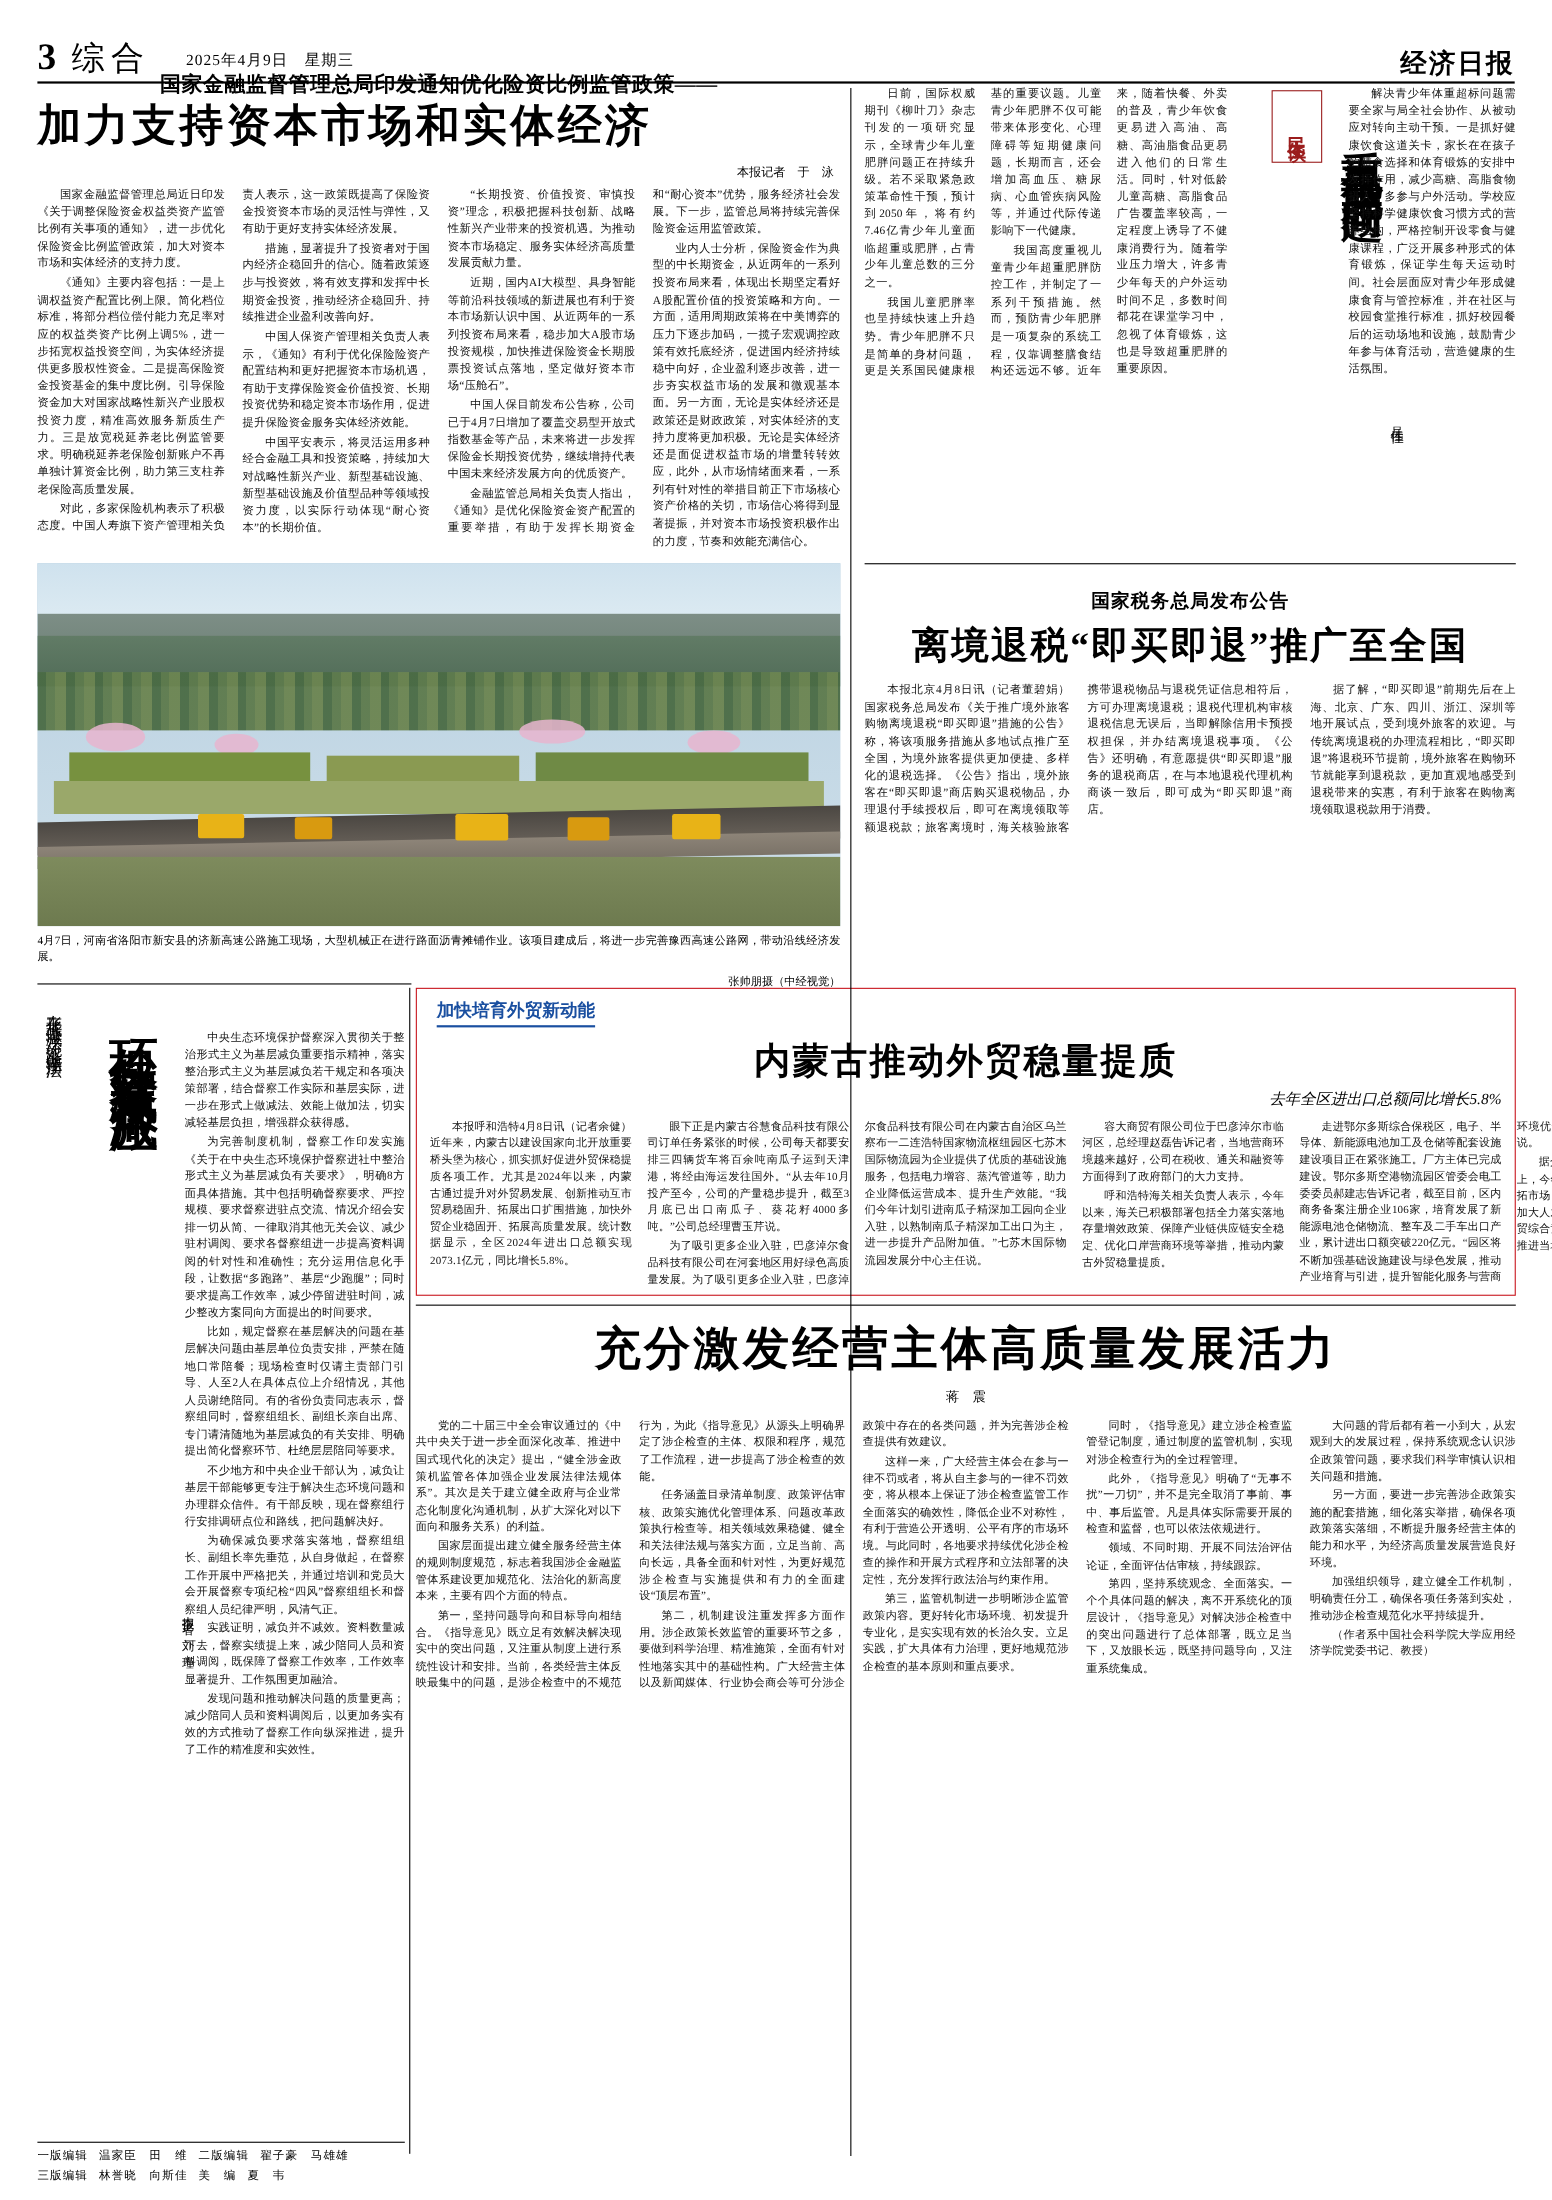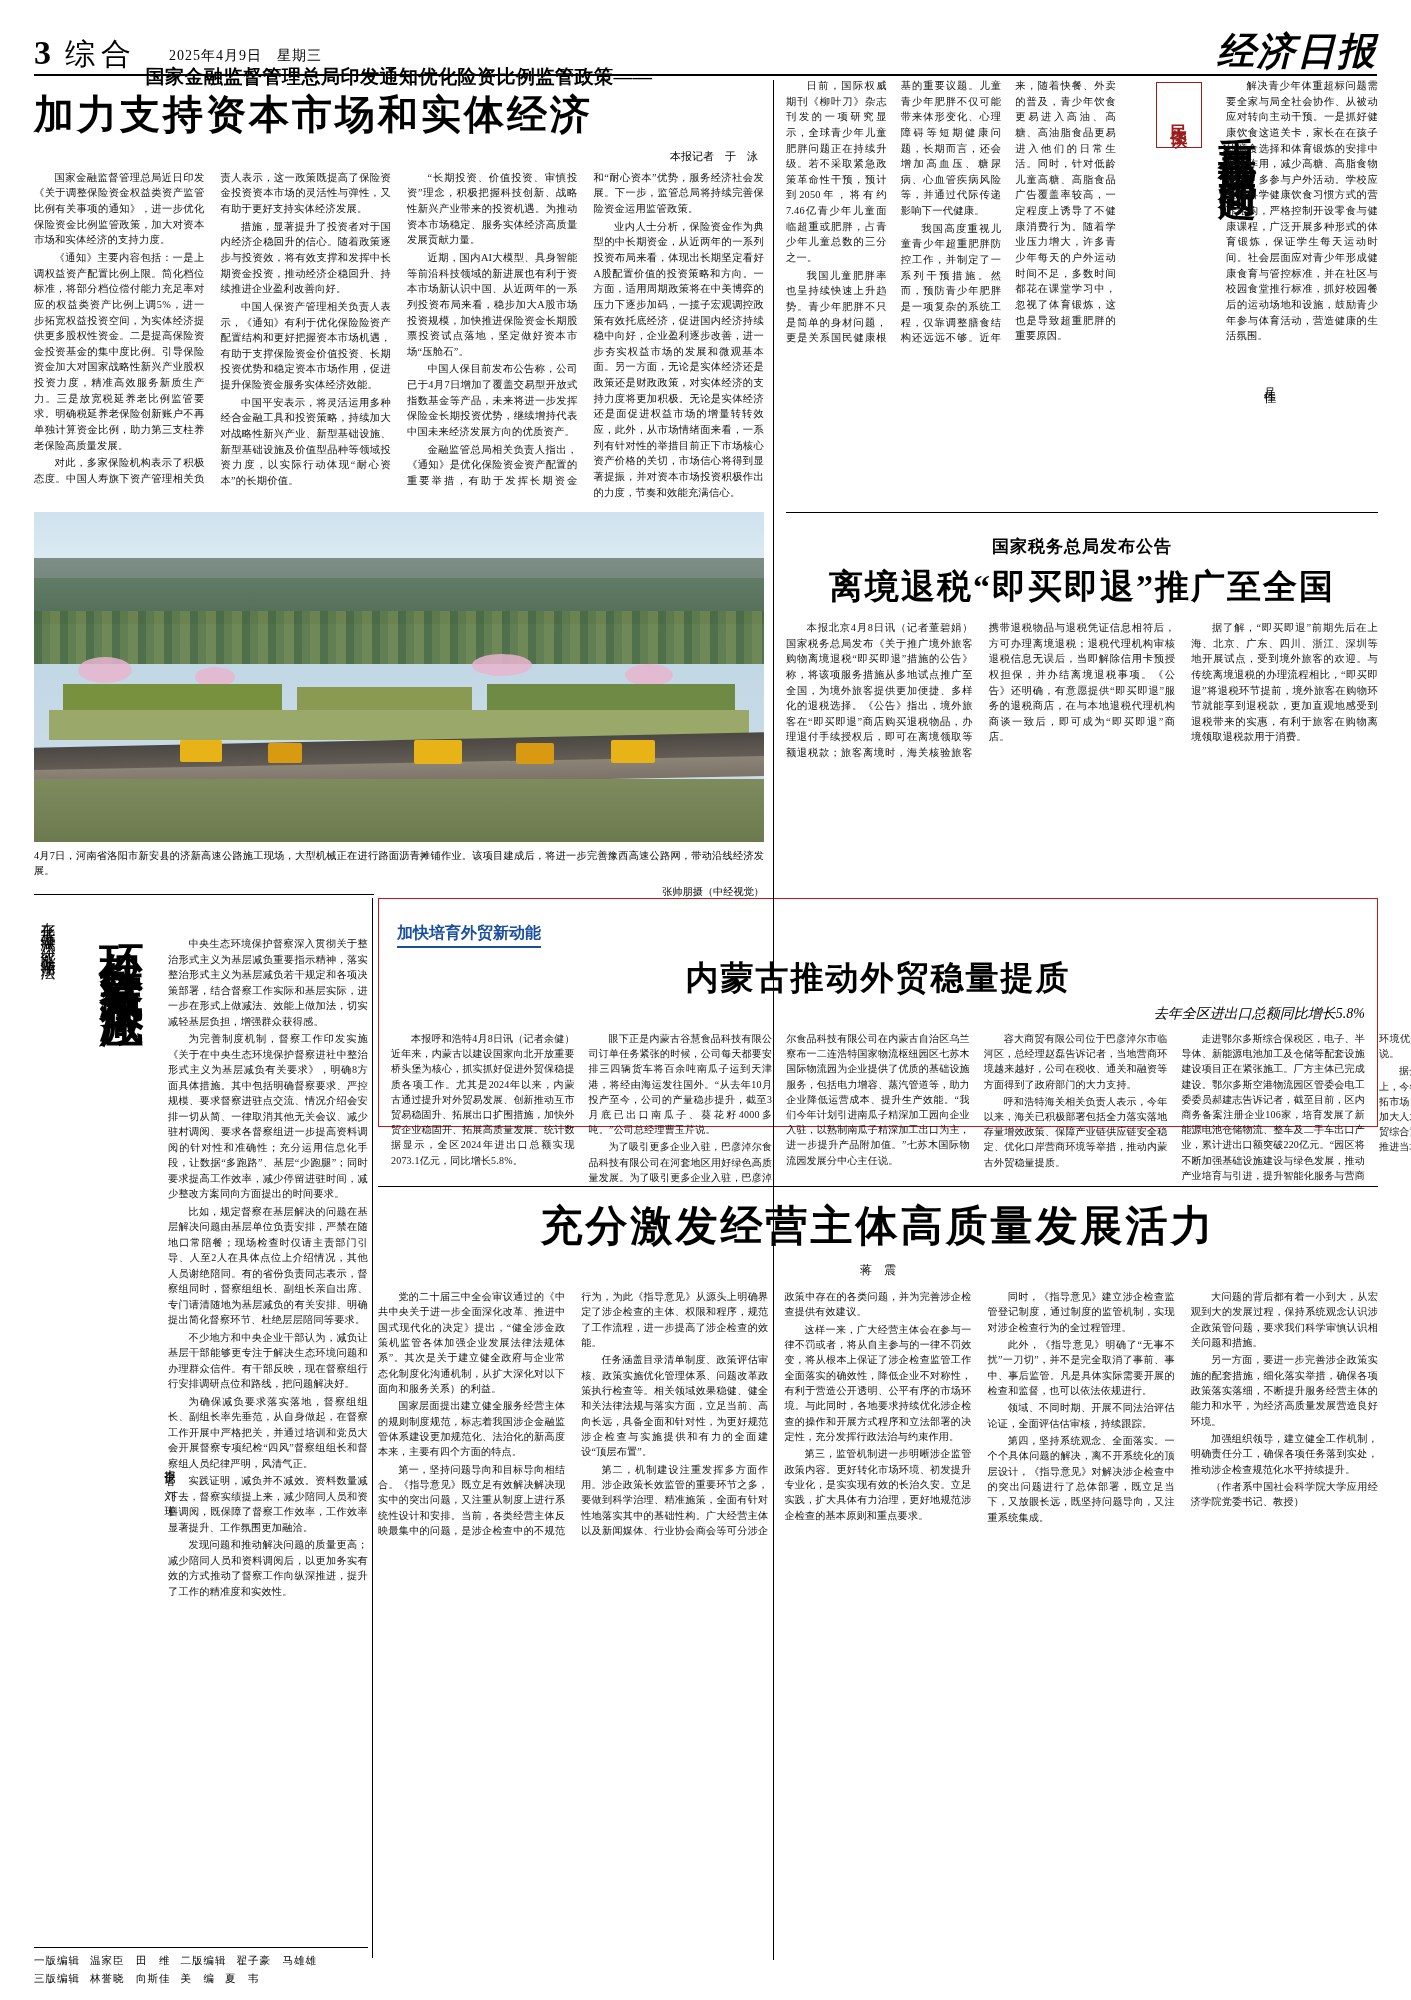--- a/index.html
+++ b/index.html
@@ -52,26 +52,25 @@
     line-height: 1;
   }
   .mast-date {
     font-size: 14px;
     margin-left: 18px;
     letter-spacing: 1px;
     position: relative;
     top: -4px;
   }
   .paper-name {
-    font-size: 38px;
+    font-size: 24px;
     font-weight: bold;
     letter-spacing: 2px;
     font-family: "Liberation Serif", serif;
     line-height: 1;
-    font-style: italic;
   }
 
   
   .col-text {
     font-size: 10.3px;
     line-height: 1.52;
     text-align: justify;
     text-justify: inter-ideograph;
     letter-spacing: 0.2px;
     color: #111;
@@ -288,24 +287,24 @@
     height: 736px;
     column-count: 1;
     font-size: 10.2px;
   }
 
   
   .redbox {
     position: absolute;
     left: 378px; top: 898px;
     width: 1000px;
-    height: 229px;
+    height: 280px;
     border: 1.4px solid #c8161d;
     box-sizing: border-box;
-    padding: 24px 12px;
+    padding: 10px 12px;
   }
   .redbox-tag {
     display: inline-block;
     font-size: 16px;
     font-weight: bold;
     color: #1a4fa0;
     border-bottom: 2px solid #1a4fa0;
     padding-bottom: 2px;
     margin-left: 6px;
   }

